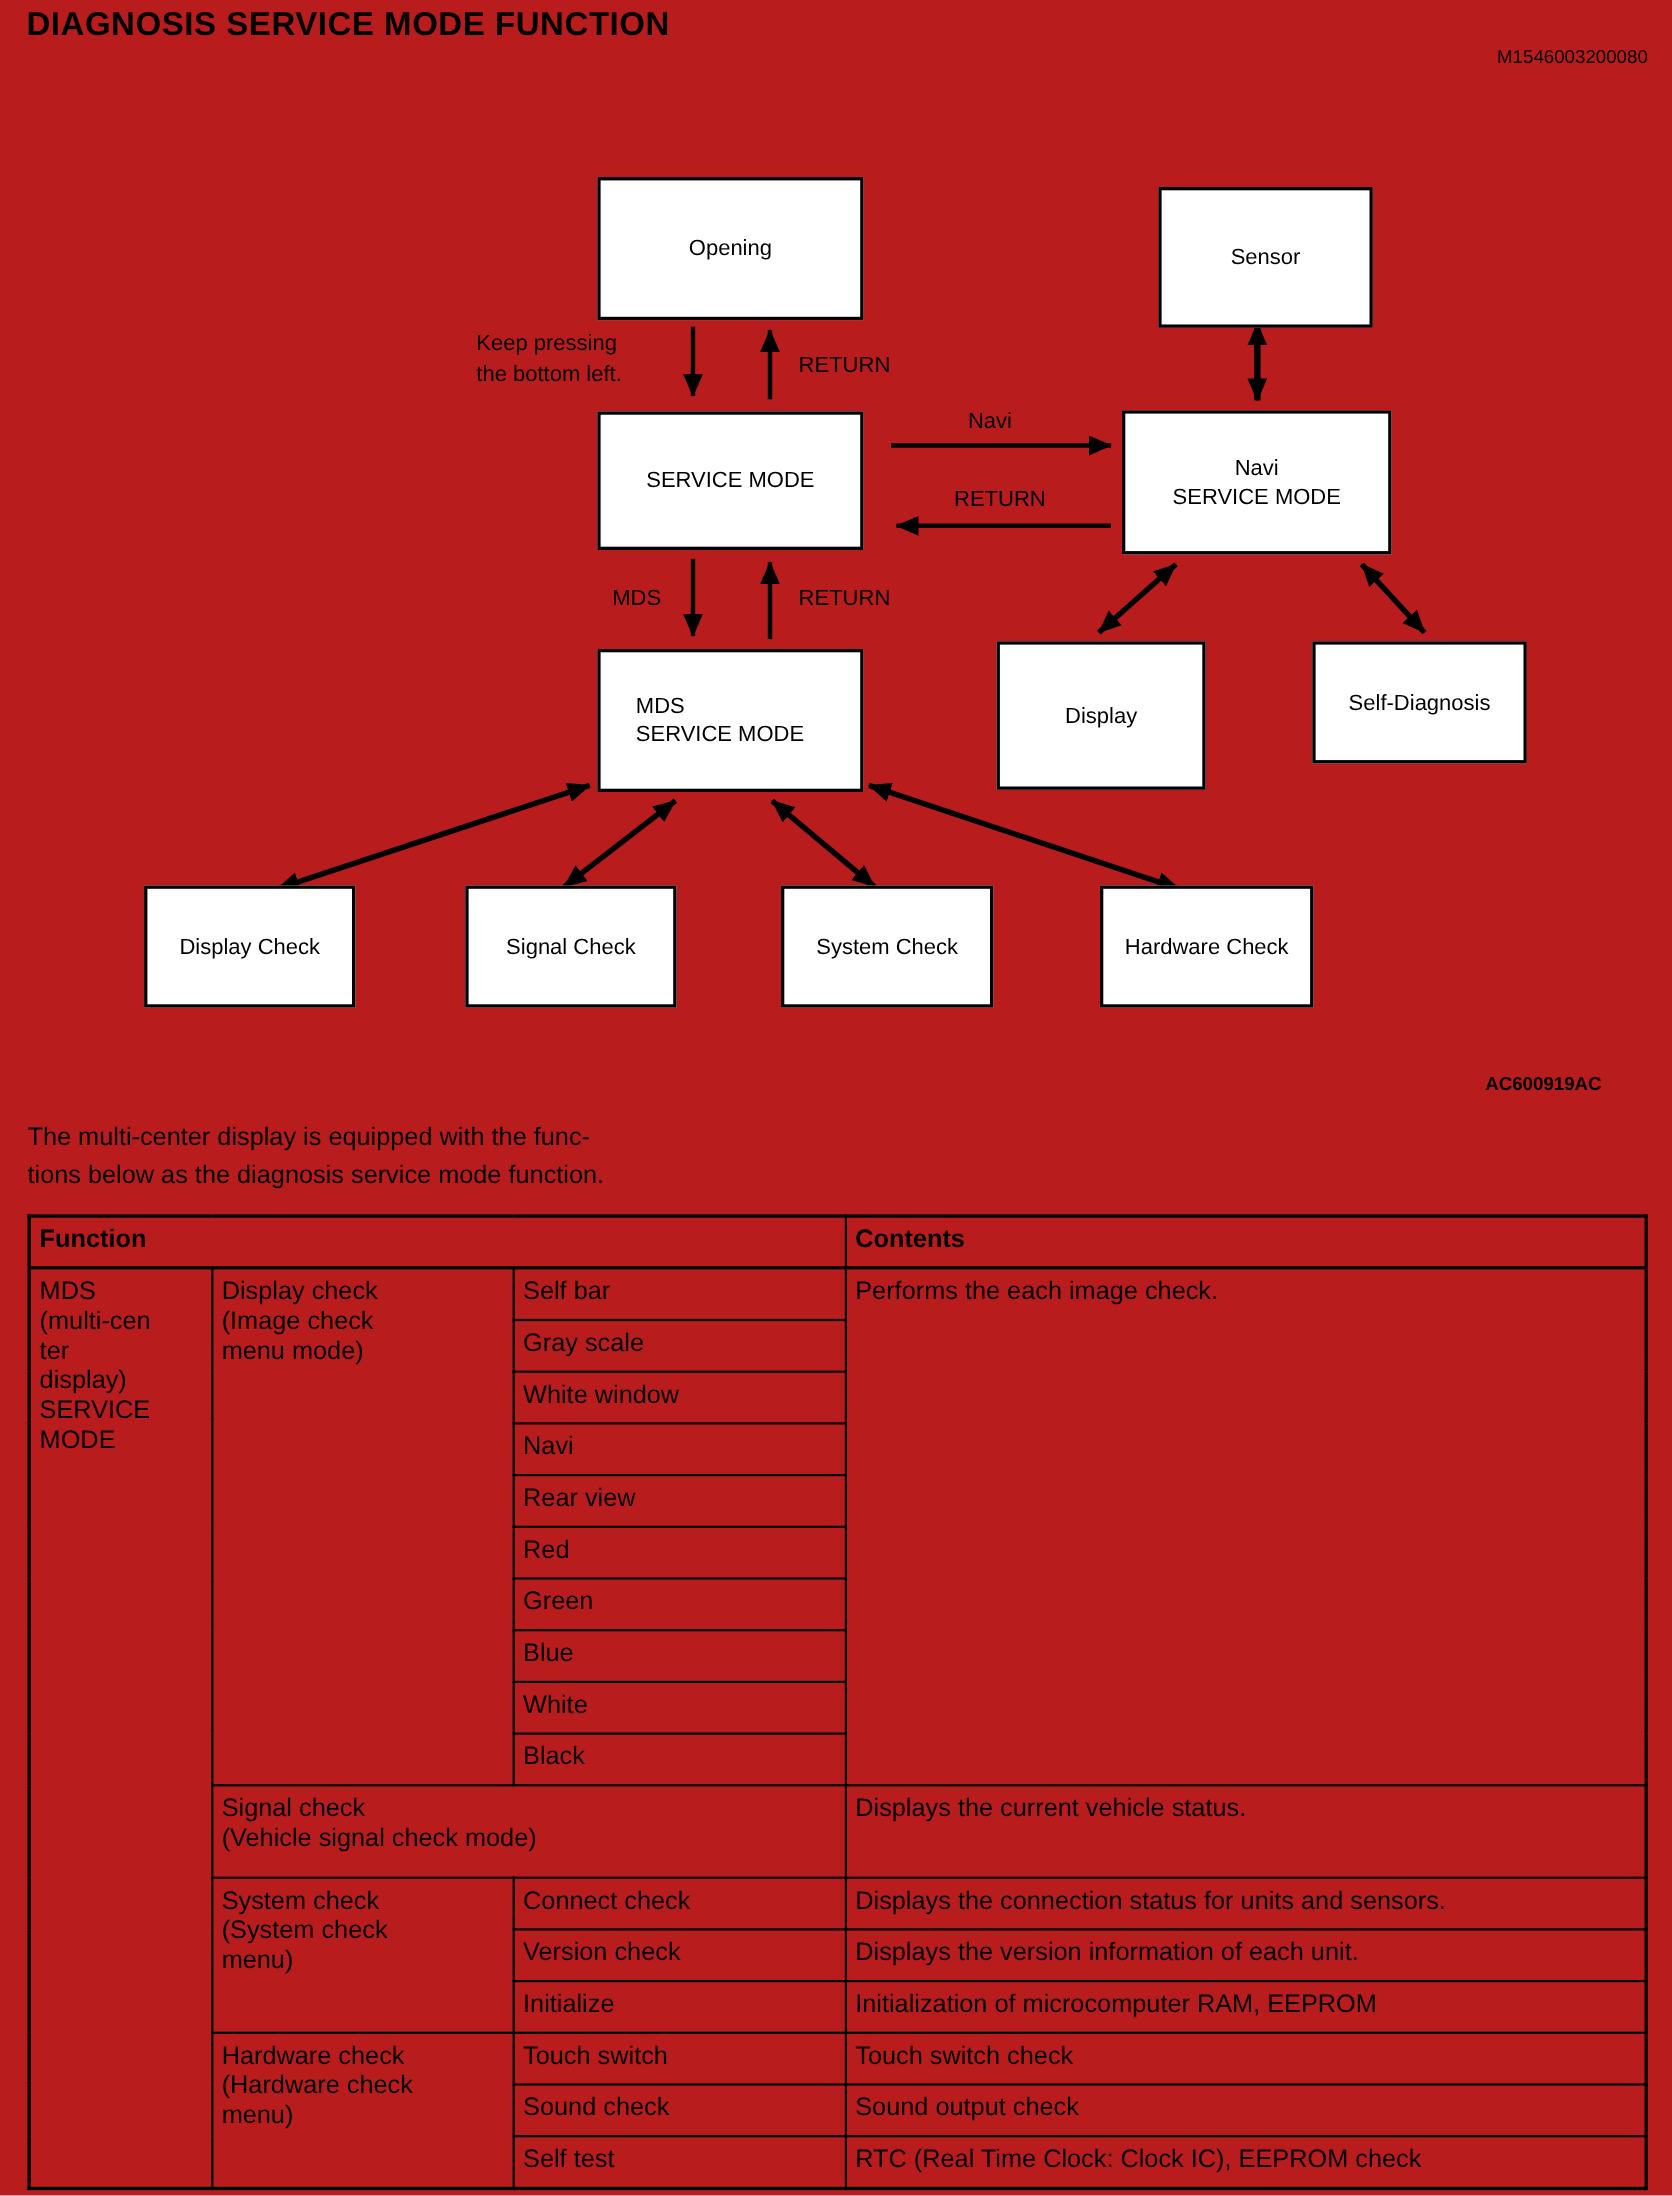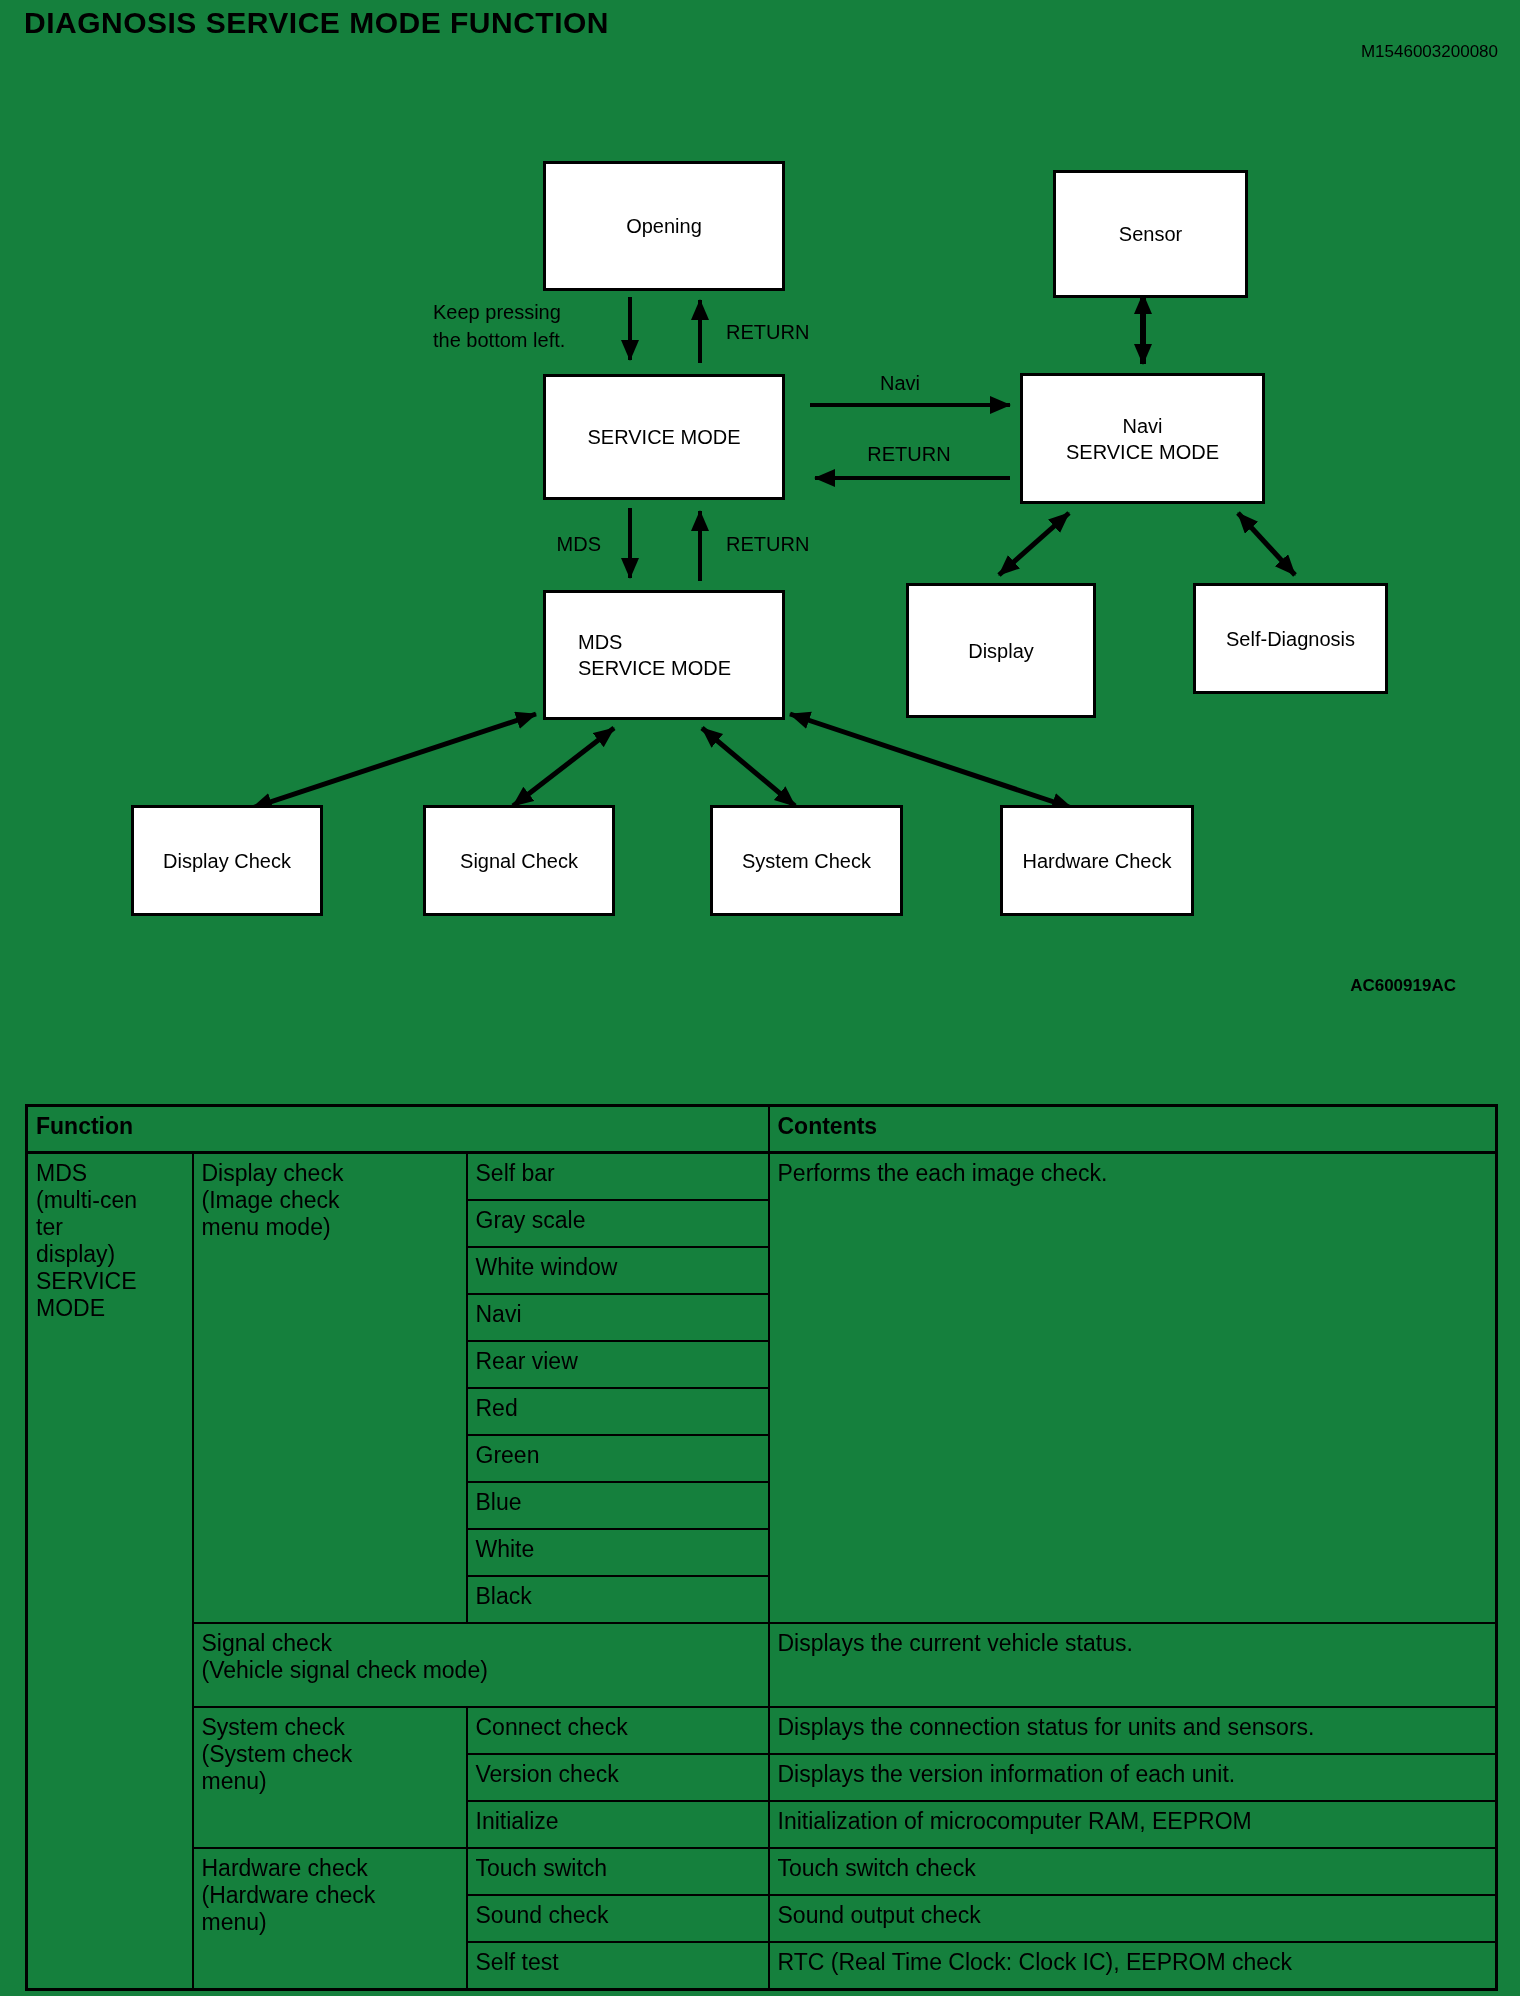--- a/index.html
+++ b/index.html
@@ -1,16 +1,16 @@
 <!DOCTYPE html>
 <html><head>
 <meta charset="utf-8">
 <style>
   html,body{margin:0;padding:0;background:#fff;}
-  #page{position:relative;width:1520px;height:1996px;background:#15803d;overflow:hidden;
+  #page{position:relative;width:1520px;height:1996px;background:#b91c1c;overflow:hidden;
         font-family:"Liberation Sans",sans-serif;color:#000;}
   .abs{position:absolute;}
   .pre{white-space:pre-line;}
   #title{left:24px;top:6px;font-size:30px;font-weight:bold;letter-spacing:0.5px;}
   #doccode{top:42px;right:22px;font-size:17px;}
   #figcode{top:976px;right:64px;font-size:17px;font-weight:bold;}
   .dbox{position:absolute;border:3px solid #000;box-sizing:border-box;background:#fff;
         display:flex;align-items:center;justify-content:center;text-align:center;
         font-size:20px;line-height:26px;}
   .dbox.leftalign{justify-content:flex-start;text-align:left;padding-left:32px;}
@@ -75,20 +75,22 @@
 the bottom left.</div>
     <div class="dlabel" style="left:726px;top:318px;">RETURN</div>
     <div class="dlabel" style="left:527px;top:530px;width:74px;text-align:right;">MDS</div>
     <div class="dlabel" style="left:726px;top:530px;">RETURN</div>
     <div class="dlabel" style="left:809px;top:369px;width:182px;text-align:center;">Navi</div>
     <div class="dlabel" style="left:818px;top:440px;width:182px;text-align:center;">RETURN</div>
   </div>
 
   <div id="figcode" class="abs">AC600919AC</div>
 
+  <div id="intro" class="abs pre">The multi-center display is equipped with the func-
+tions below as the diagnosis service mode function.</div>
 
   <table id="functable">
     <colgroup>
       <col style="width:166px">
         <col style="width:274px">
         <col style="width:302px">
         <col style="width:728px">
     </colgroup>
     <tbody>
       <tr>

